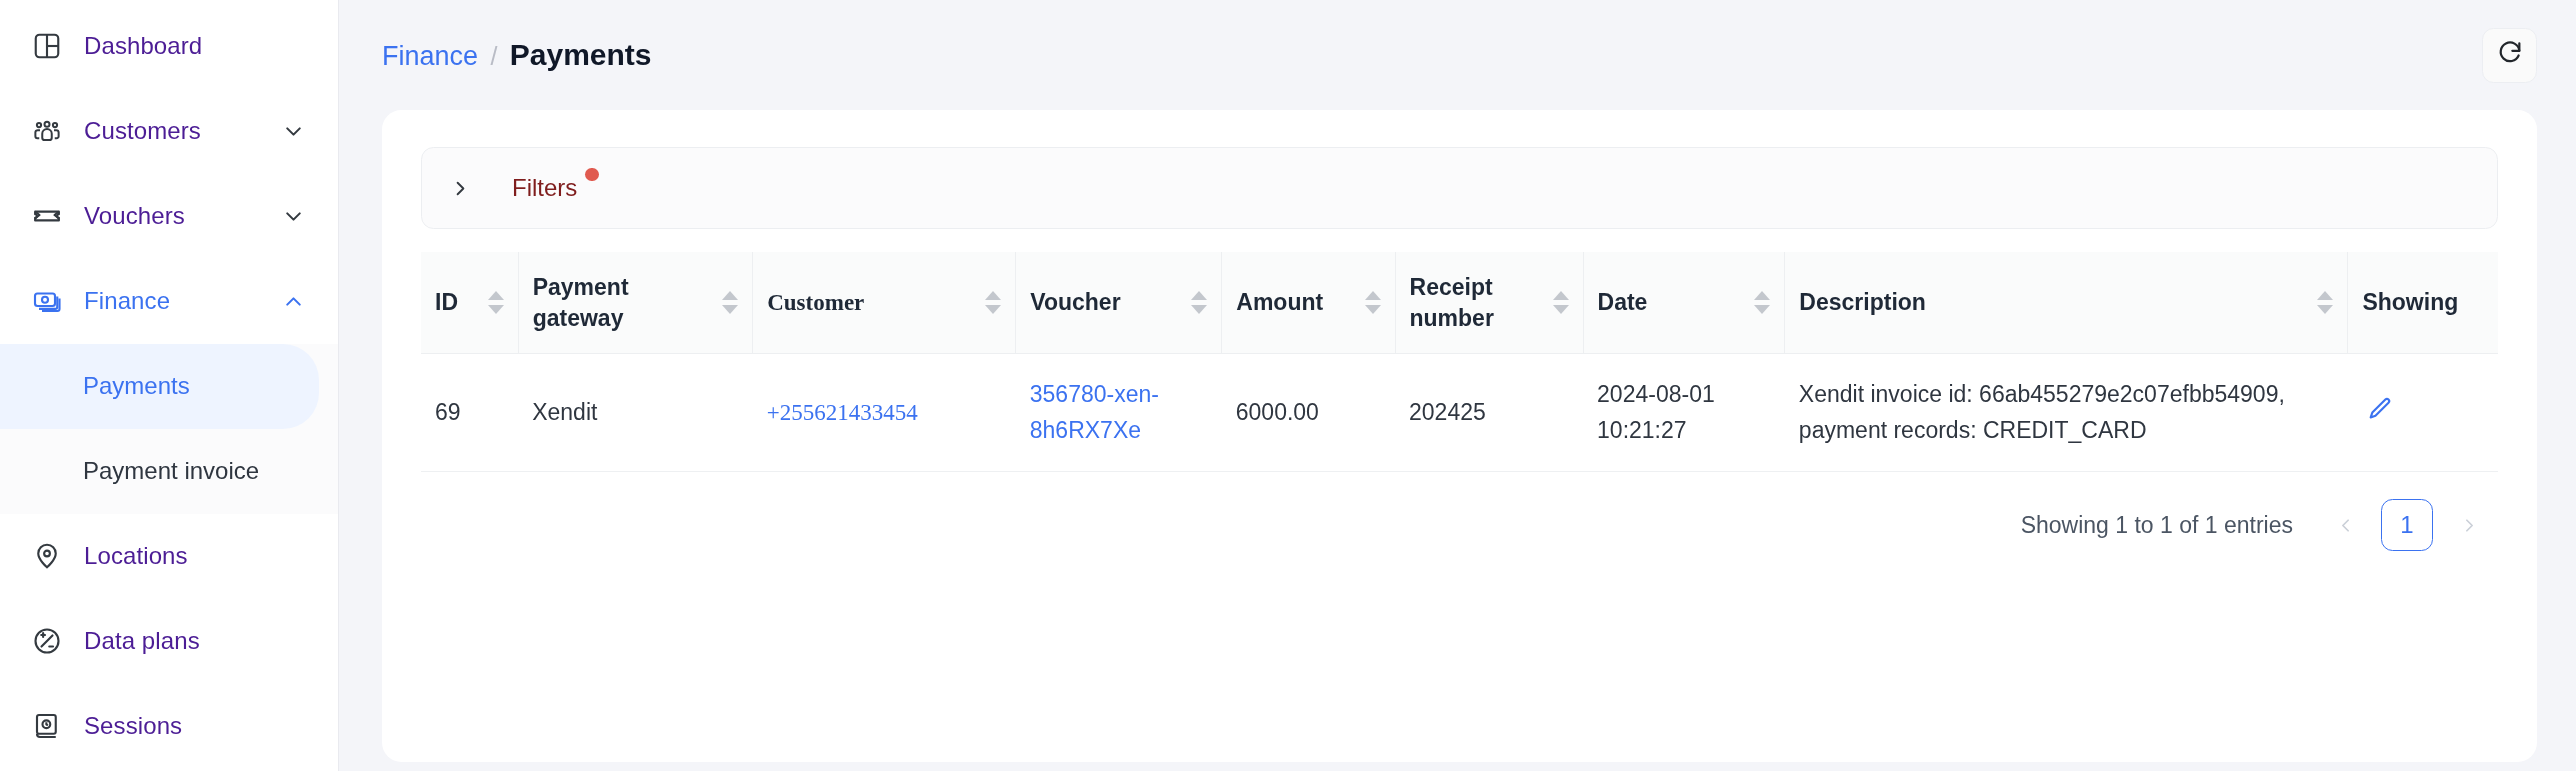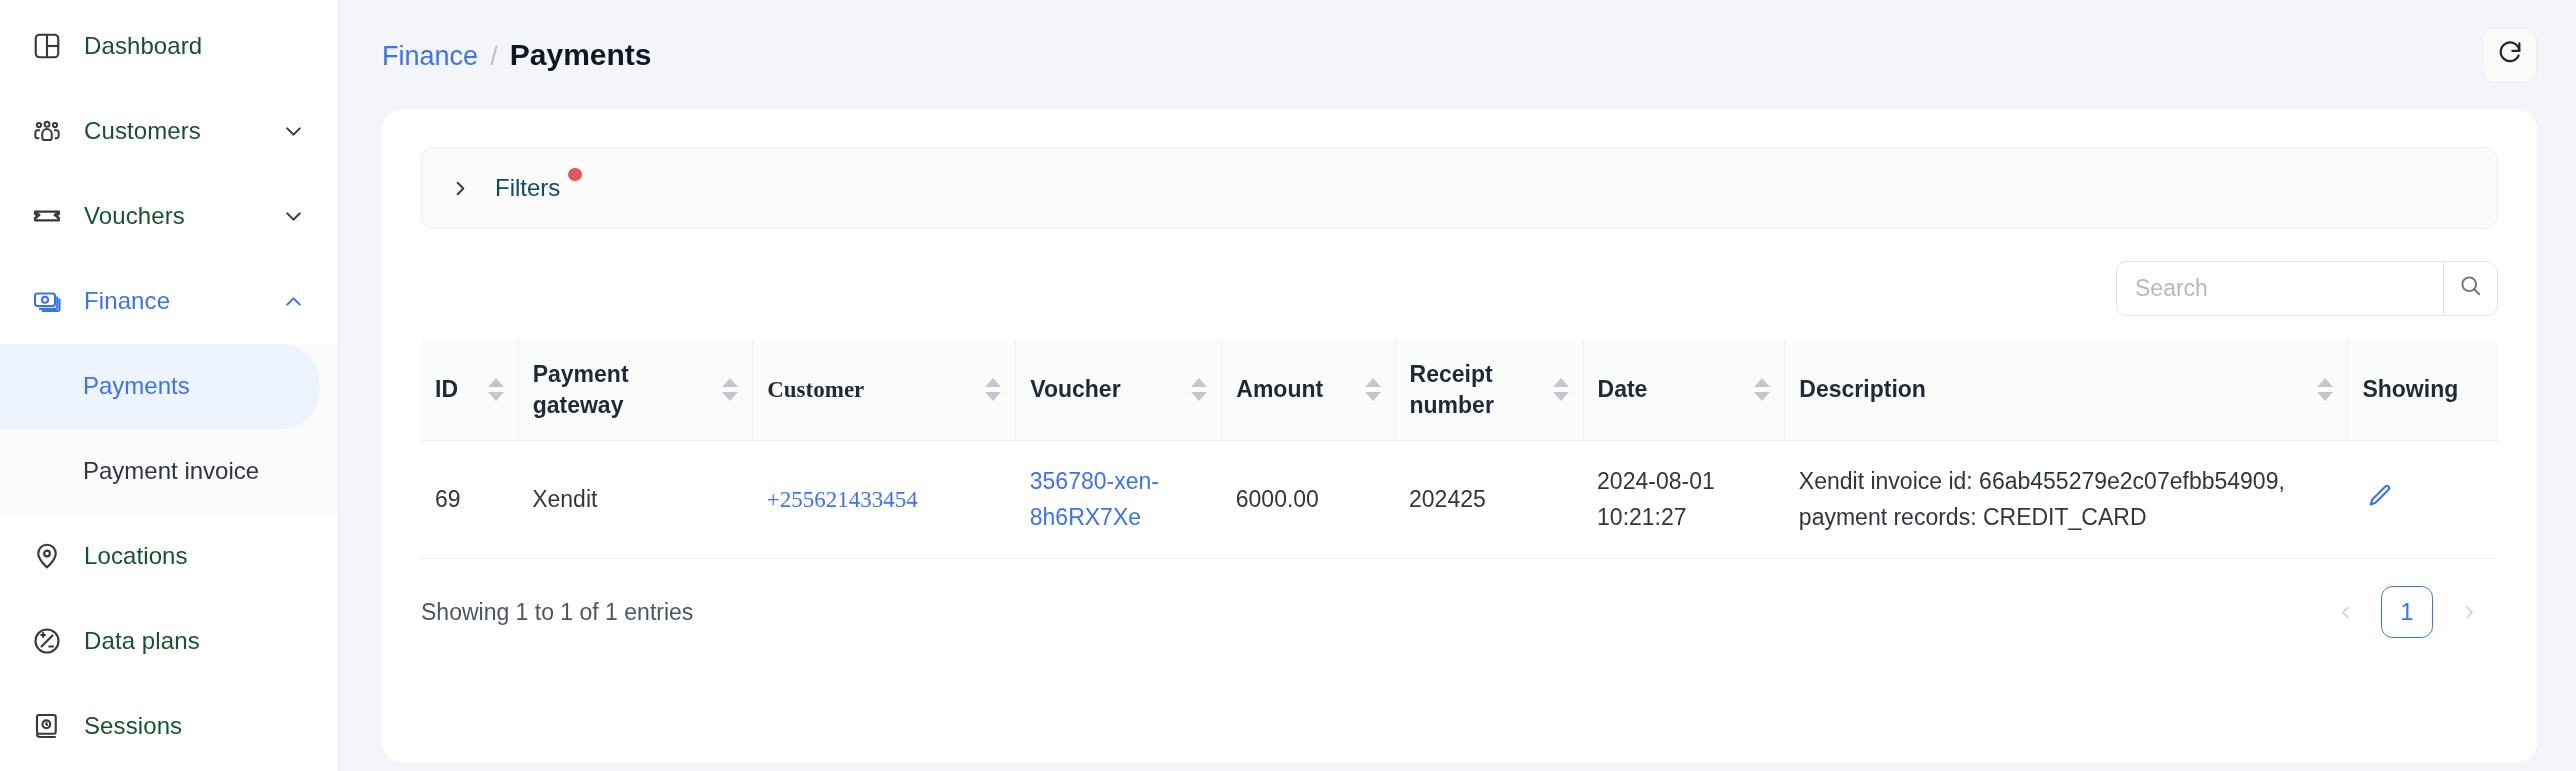--- a/index.html
+++ b/index.html
@@ -35,21 +35,21 @@
     position: relative;
     overflow: hidden;
   }
 
   .nav-item {
     display: flex;
     align-items: center;
     height: 85px;
     padding: 0 32px 0 27px;
     cursor: pointer;
-    color: #14532d;
+    color: #4c1d95;
     position: relative;
   }
   .nav-item .nav-ico {
     width: 39px;
     flex: 0 0 39px;
     display: flex;
     align-items: center;
     justify-content: center;
     margin-right: 18px;
   }
@@ -151,21 +151,22 @@
     border-radius: 12.4px;
     background: #fbfbfc;
     display: flex;
     align-items: center;
     padding: 0 27px;
     cursor: pointer;
   }
   .filters .chev-right { margin-right: 23px; display:flex; align-items:center; }
   .filters-label {
     font-size: 24px;
-    color: #0c4a6e;
+    color: #7f1d1d;
+    margin-left: 17px;
   }
   .filters-dot {
     width: 13.3px;
     height: 13.3px;
     border-radius: 50%;
     background: #e05a4f;
     margin-left: 8px;
     align-self: flex-start;
     margin-top: 19.5px;
   }
@@ -274,21 +275,21 @@
     align-items: center;
     justify-content: center;
     cursor: pointer;
     padding: 3.6px;
   }
 
   
   .tfoot {
     display: flex;
     align-items: center;
-    justify-content: space-between;
+    justify-content: flex-end;
     gap: 30px;
     padding: 27px 7px 0 0;
   }
   .showing {
     font-size: 23px;
     color: #4b5563;
   }
   .pager { display: flex; align-items: center; gap: 14px; }
   .pg-arrow {
     width: 44px; height: 44px;
@@ -450,33 +451,20 @@
       <div class="filters">
         <span class="chev-right">
           <svg width="23" height="23" viewBox="0 0 24 24" fill="none" stroke="#343a40" stroke-width="2" stroke-linecap="round" stroke-linejoin="round">
               <polyline points="9 6 15 12 9 18"></polyline>
             </svg>
         </span>
         <span class="filters-label">Filters</span>
         <span class="filters-dot"></span>
       </div>
 
-      <div class="search-row">
-        <div class="search-group">
-          <input class="search-input" type="text" placeholder="Search" style="">
-          <div class="search-btn">
-            <span>
-              <svg width="25" height="25" viewBox="0 0 24 24" fill="none" stroke="#6b7280" stroke-width="1.9" stroke-linecap="round">
-                  <circle cx="10.8" cy="10.8" r="6.6"></circle>
-                  <line x1="15.6" y1="15.6" x2="20.4" y2="20.4"></line>
-                </svg>
-            </span>
-          </div>
-        </div>
-      </div>
 
       <table class="grid">
         <thead>
           <tr>
             <th class="c-id">
               <div class="th-inner">
                 <span class="th-text">ID</span>
                 <span class="sort-ico">
                     <i class="up"></i>
                     <i class="dn"></i>

